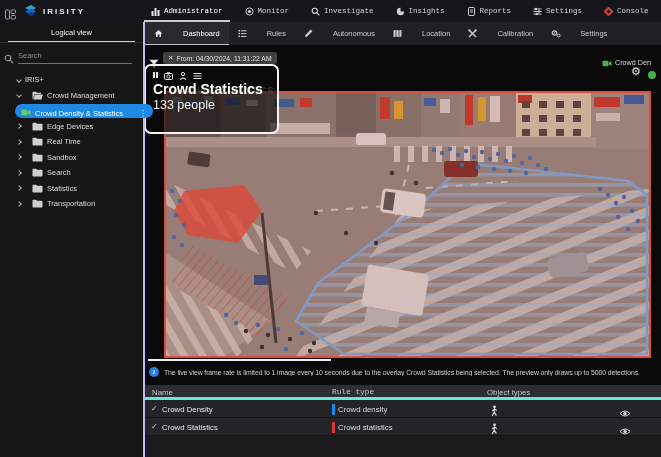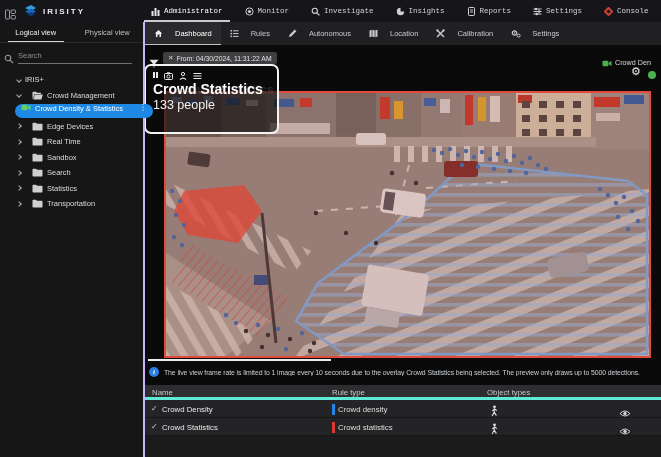--- a/index.html
+++ b/index.html
@@ -17,21 +17,21 @@
   .top-nav-item { position:relative; height:22px; display:flex; align-items:center; gap:4px;
                   padding:0 11px; color:#cfd1d4; font-size:7.5px; cursor:pointer; white-space:nowrap; }
   .top-nav-item.active { color:#ffffff; }
   .top-nav-item.active::after { content:""; position:absolute; left:4px; right:4px; bottom:0;
                   height:2px; background:#c9cbce; }
   .tn-ico { width:9px; height:9px; display:inline-block; }
 
   
   .subbar { position:absolute; left:145px; top:22px; width:516px; height:23px; background:#202022;
             display:flex; align-items:center; z-index:29; }
-  .sub-nav-item { position:relative; height:23px; display:flex; align-items:center; gap:12px;
+  .sub-nav-item { position:relative; height:23px; display:flex; align-items:center; gap:20px;
                   padding:0 9px; color:#c7c9cc; font-size:7.5px; cursor:pointer; white-space:nowrap; }
   .sub-nav-item.active { color:#fff; background:#2a2a2d; }
   .sub-nav-item.active::after { content:""; position:absolute; left:0; right:0; bottom:0;
                   height:1.5px; background:#bfc1c4; }
 
   
   .sidebar { position:absolute; left:0; top:22px; width:145px; height:435px; background:#161617;
              border-right:2px solid #c4b5fd; z-index:28; }
   .side-tabs { display:flex; height:21px; border-bottom:1px solid #2c2c2e; }
   .side-tab { flex:1; display:flex; align-items:center; justify-content:center; font-size:7.5px;
@@ -48,21 +48,21 @@
   .tree { margin-top:3px;margin-left:12px; }
   .tree-row { position:relative; height:15.5px; display:flex; align-items:center; color:#dcdcde;
               font-size:7.5px; cursor:pointer; padding-left:5px; gap:4px; white-space:nowrap; }
   .chev { width:4px; height:4px; border-right:1.1px solid #aeaeb2; border-bottom:1.1px solid #aeaeb2;
           display:inline-block; flex:none; }
   .chev.right { transform:rotate(-45deg); }
   .chev.down  { transform:rotate(45deg); }
   .indent1 { margin-left:7px; }
   .folder-ico { width:11px; height:9px; flex:none; }
   .tree-pill { position:absolute; left:3px; top:0.5px; width:138px; height:14.5px; border-radius:8px;
-               display:flex; align-items:flex-start; gap:4px; padding:0 6px; color:#fff; font-size:7.5px;
+               display:flex; align-items:flex-end; gap:4px; padding:0 6px; color:#fff; font-size:7.5px;
                cursor:pointer; }
   .pill-kebab { margin-left:auto; font-size:8px; color:#eaf3ff; line-height:1; }
 
   
   .main { position:absolute; left:145px; top:45px; width:516px; height:412px; background:#0a0a0a; }
   .funnel-ico { position:absolute; left:149px; top:55px; z-index:5; }
   .time-chip { position:absolute; left:163px; top:52px; height:12px; background:#3f3f41; border-radius:2px;
                display:flex; align-items:center; gap:3px; padding:0 5px; z-index:5; }
   .chip-close { color:#d8d8da; font-size:6.5px; line-height:1; cursor:pointer; }
   .chip-text { color:#e3e3e5; font-size:6.8px; white-space:nowrap; }
@@ -104,21 +104,21 @@
   .rt-head { position:relative; height:15px; background:#2e2e30; border-bottom:3px solid #5eead4; }
   .rt-head span { position:absolute; top:3px; font-size:7.8px; color:#c9c9cc; }
   .rt-row { position:relative; height:18px; background:#242426; border-bottom:1px solid #161617;
             cursor:pointer; }
   .rt-check { position:absolute; left:6px; top:4px; color:#cfcfd2; font-size:8px; }
   .rt-name { position:absolute; left:17px; top:4.5px; font-size:7.8px; color:#e8e8ea; white-space:nowrap; }
   .rt-bar { position:absolute; left:187px; top:3.5px; width:3px; height:11px; }
   .rt-type { position:absolute; left:193px; top:4.5px; font-size:7.8px; color:#dededf; white-space:nowrap; }
   .rt-person { position:absolute; left:345px; top:3px; }
   .rt-eye { position:absolute; left:474px; top:4px; cursor:pointer; }
-  .col-name { left:7px; } .col-rule { left:187px; } .col-obj { left:342px; }
+  .col-name { left:7px; } .col-rule { left:187px;font-family:Liberation Mono, monospace; } .col-obj { left:342px; }
 </style>
 </head>
 <body>
 
 <div class="screen">
 
   <header class="topbar">
     <span class="panel-toggle">
       <svg width="11" height="11" viewBox="0 0 11 11">
           <rect x="0.5" y="1" width="4" height="9" rx="1" fill="none" stroke="#9a9aa0" stroke-width="1"></rect>
@@ -240,23 +240,20 @@
             <circle cx="7.6" cy="6.6" r="1.5" fill="none" stroke="#c7c9cc" stroke-width="1"></circle>
           </svg></span>
       <span>Settings</span>
     </div>
   </div>
 
   <aside class="sidebar">
     <div class="side-tabs">
       <div class="side-tab active">
         <span>Logical view</span>
-      </div>
-      <div class="side-tab">
-        <span>Physical view</span>
       </div>
     </div>
     <div class="search-row">
       <span class="search-ico"><svg width="10" height="10" viewBox="0 0 10 10">
             <circle cx="4" cy="4" r="2.8" fill="none" stroke="#9a9a9e" stroke-width="1.1"></circle>
             <line x1="6.3" y1="6.3" x2="9" y2="9" stroke="#9a9a9e" stroke-width="1.2"></line>
           </svg></span>
       <input class="search-input" type="text" placeholder="Search" style="">
     </div>
     <div class="tree">

